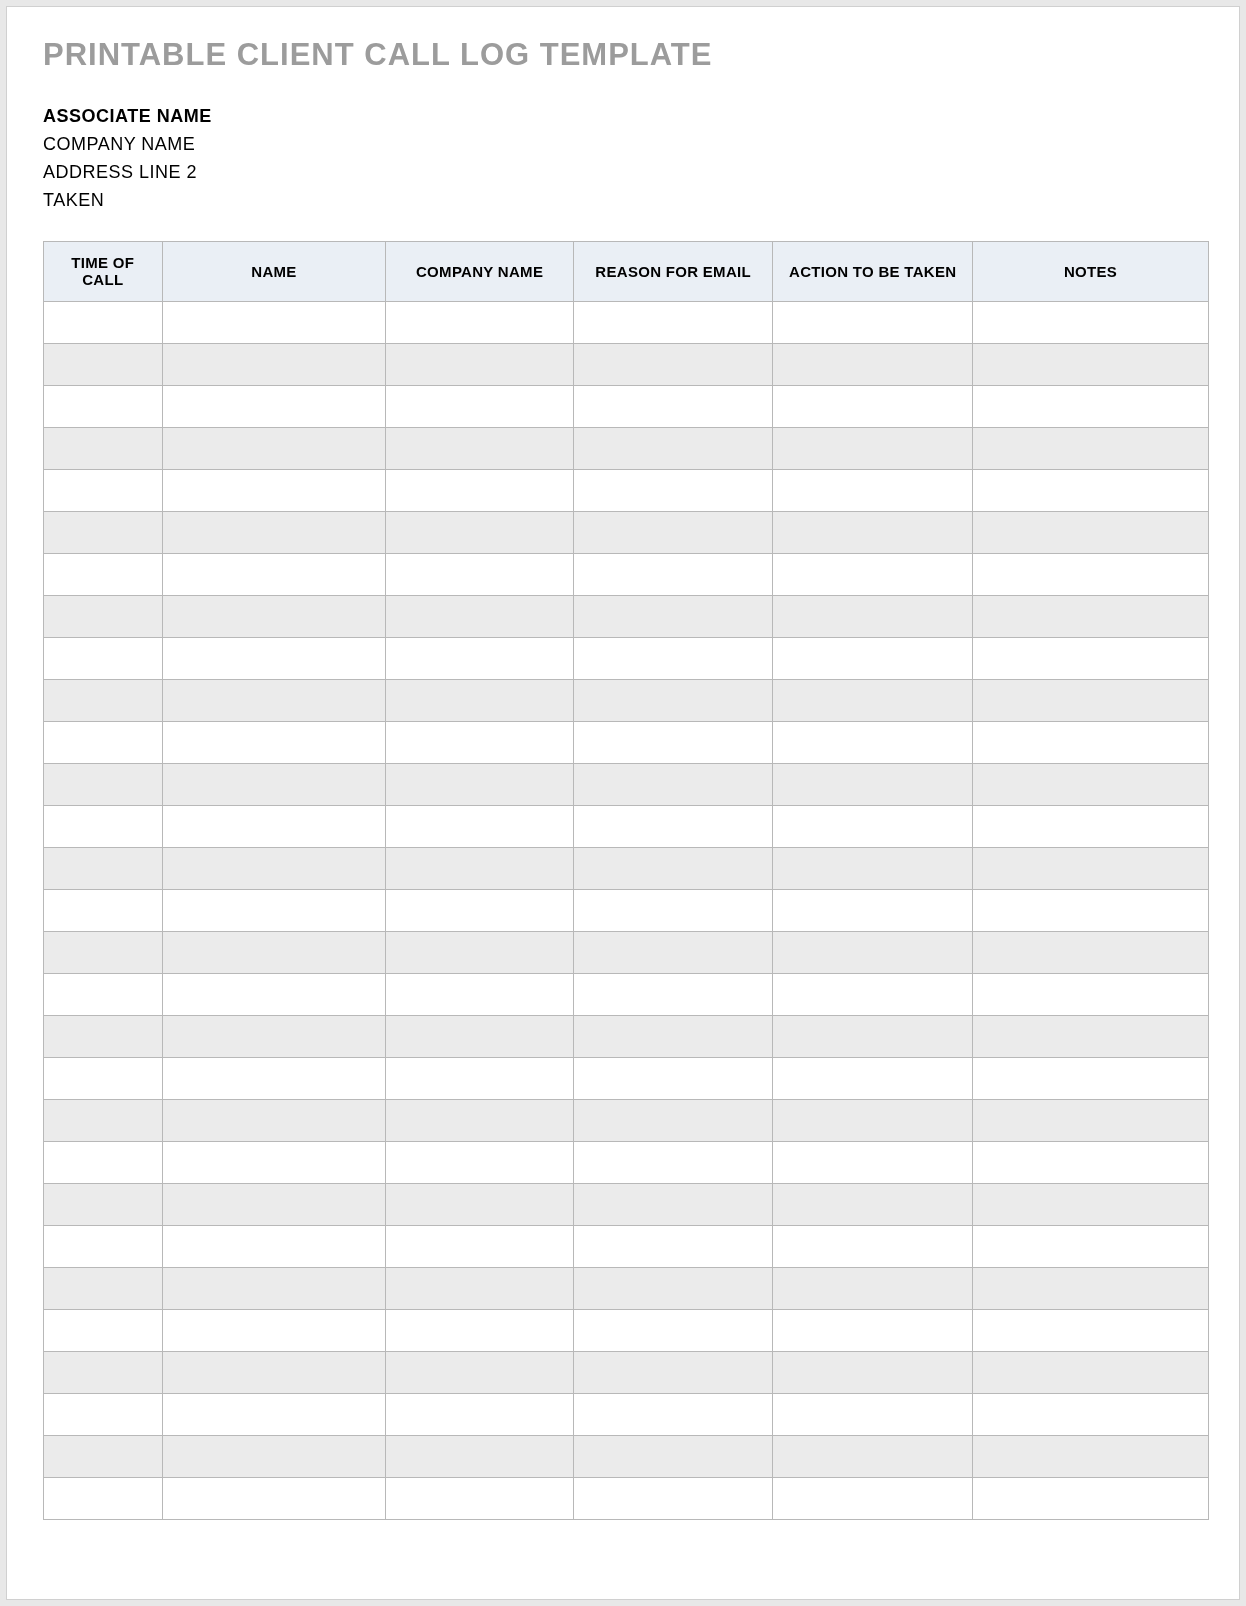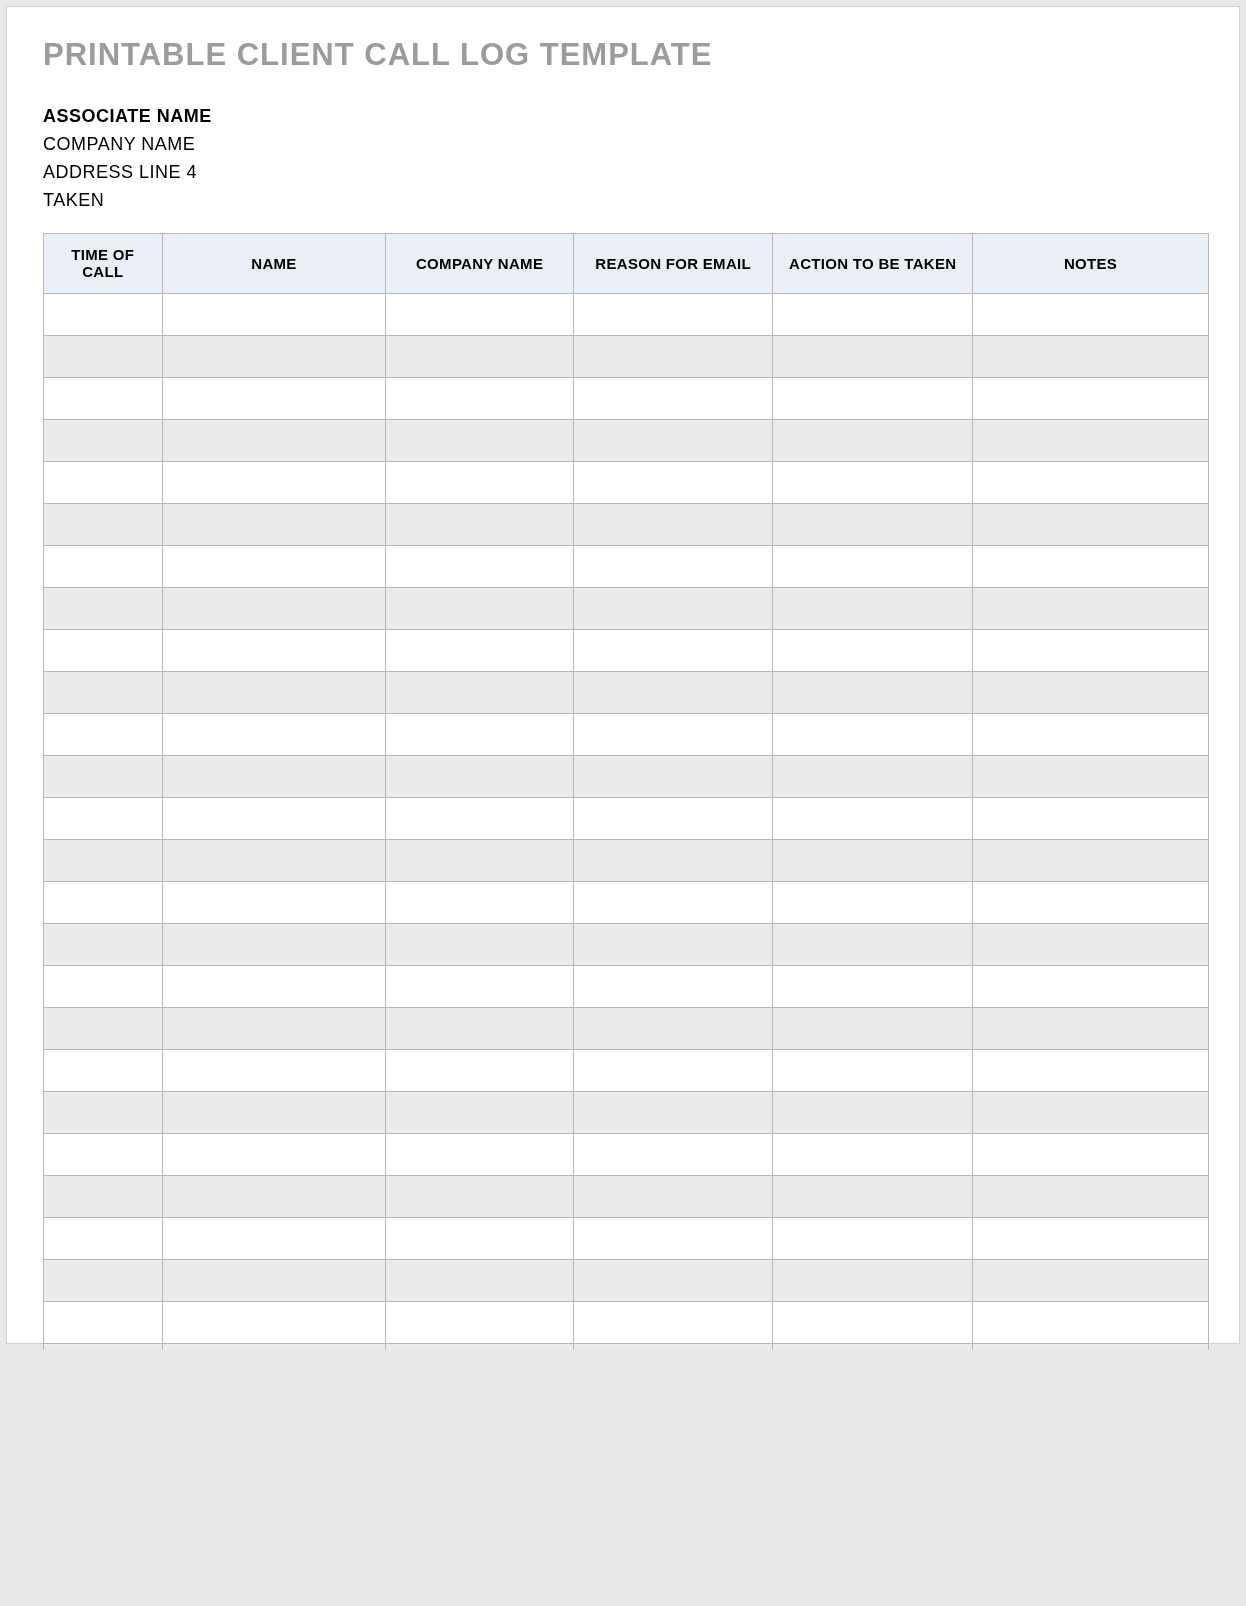--- a/index.html
+++ b/index.html
@@ -3,34 +3,34 @@
 <meta charset="utf-8">
 <style>
   * { box-sizing: border-box; margin: 0; padding: 0; }
   body {
     font-family: "Century Gothic", "Avant Garde", sans-serif;
     background: #e8e8e8;
     padding: 6px;
   }
   .page {
     width: 1234px;
-    height: 1338px;
+    height: 1594px;
     background: #ffffff;
     border: 1px solid #d0d0d0;
     padding: 30px 30px 30px 36px;
   }
   .title {
     font-size: 31px;
     font-weight: bold;
     color: #9c9c9c;
     letter-spacing: 1px;
     margin-bottom: 30px;
   }
   .info-block {
-    margin-bottom: 18px;
+    margin-bottom: 26px;
     font-size: 18px;
     line-height: 1.55;
     color: #000;
     letter-spacing: 0.5px;
   }
   .info-block .associate {
     font-weight: bold;
   }
   table.log {
     width: 100%;
@@ -73,21 +73,21 @@
 </head>
 <body>
 
 <div class="page">
 
   <div class="title">PRINTABLE CLIENT CALL LOG TEMPLATE</div>
 
   <div class="info-block">
     <div class="associate">ASSOCIATE NAME</div>
     <div>COMPANY NAME</div>
-    <div>ADDRESS LINE 4</div>
+    <div>ADDRESS LINE 2</div>
     <div>TAKEN</div>
   </div>
 
   <table class="log">
     <colgroup>
       <col class="col-time">
         <col class="col-name">
         <col class="col-comp">
       <col class="col-reason">
         <col class="col-action">

